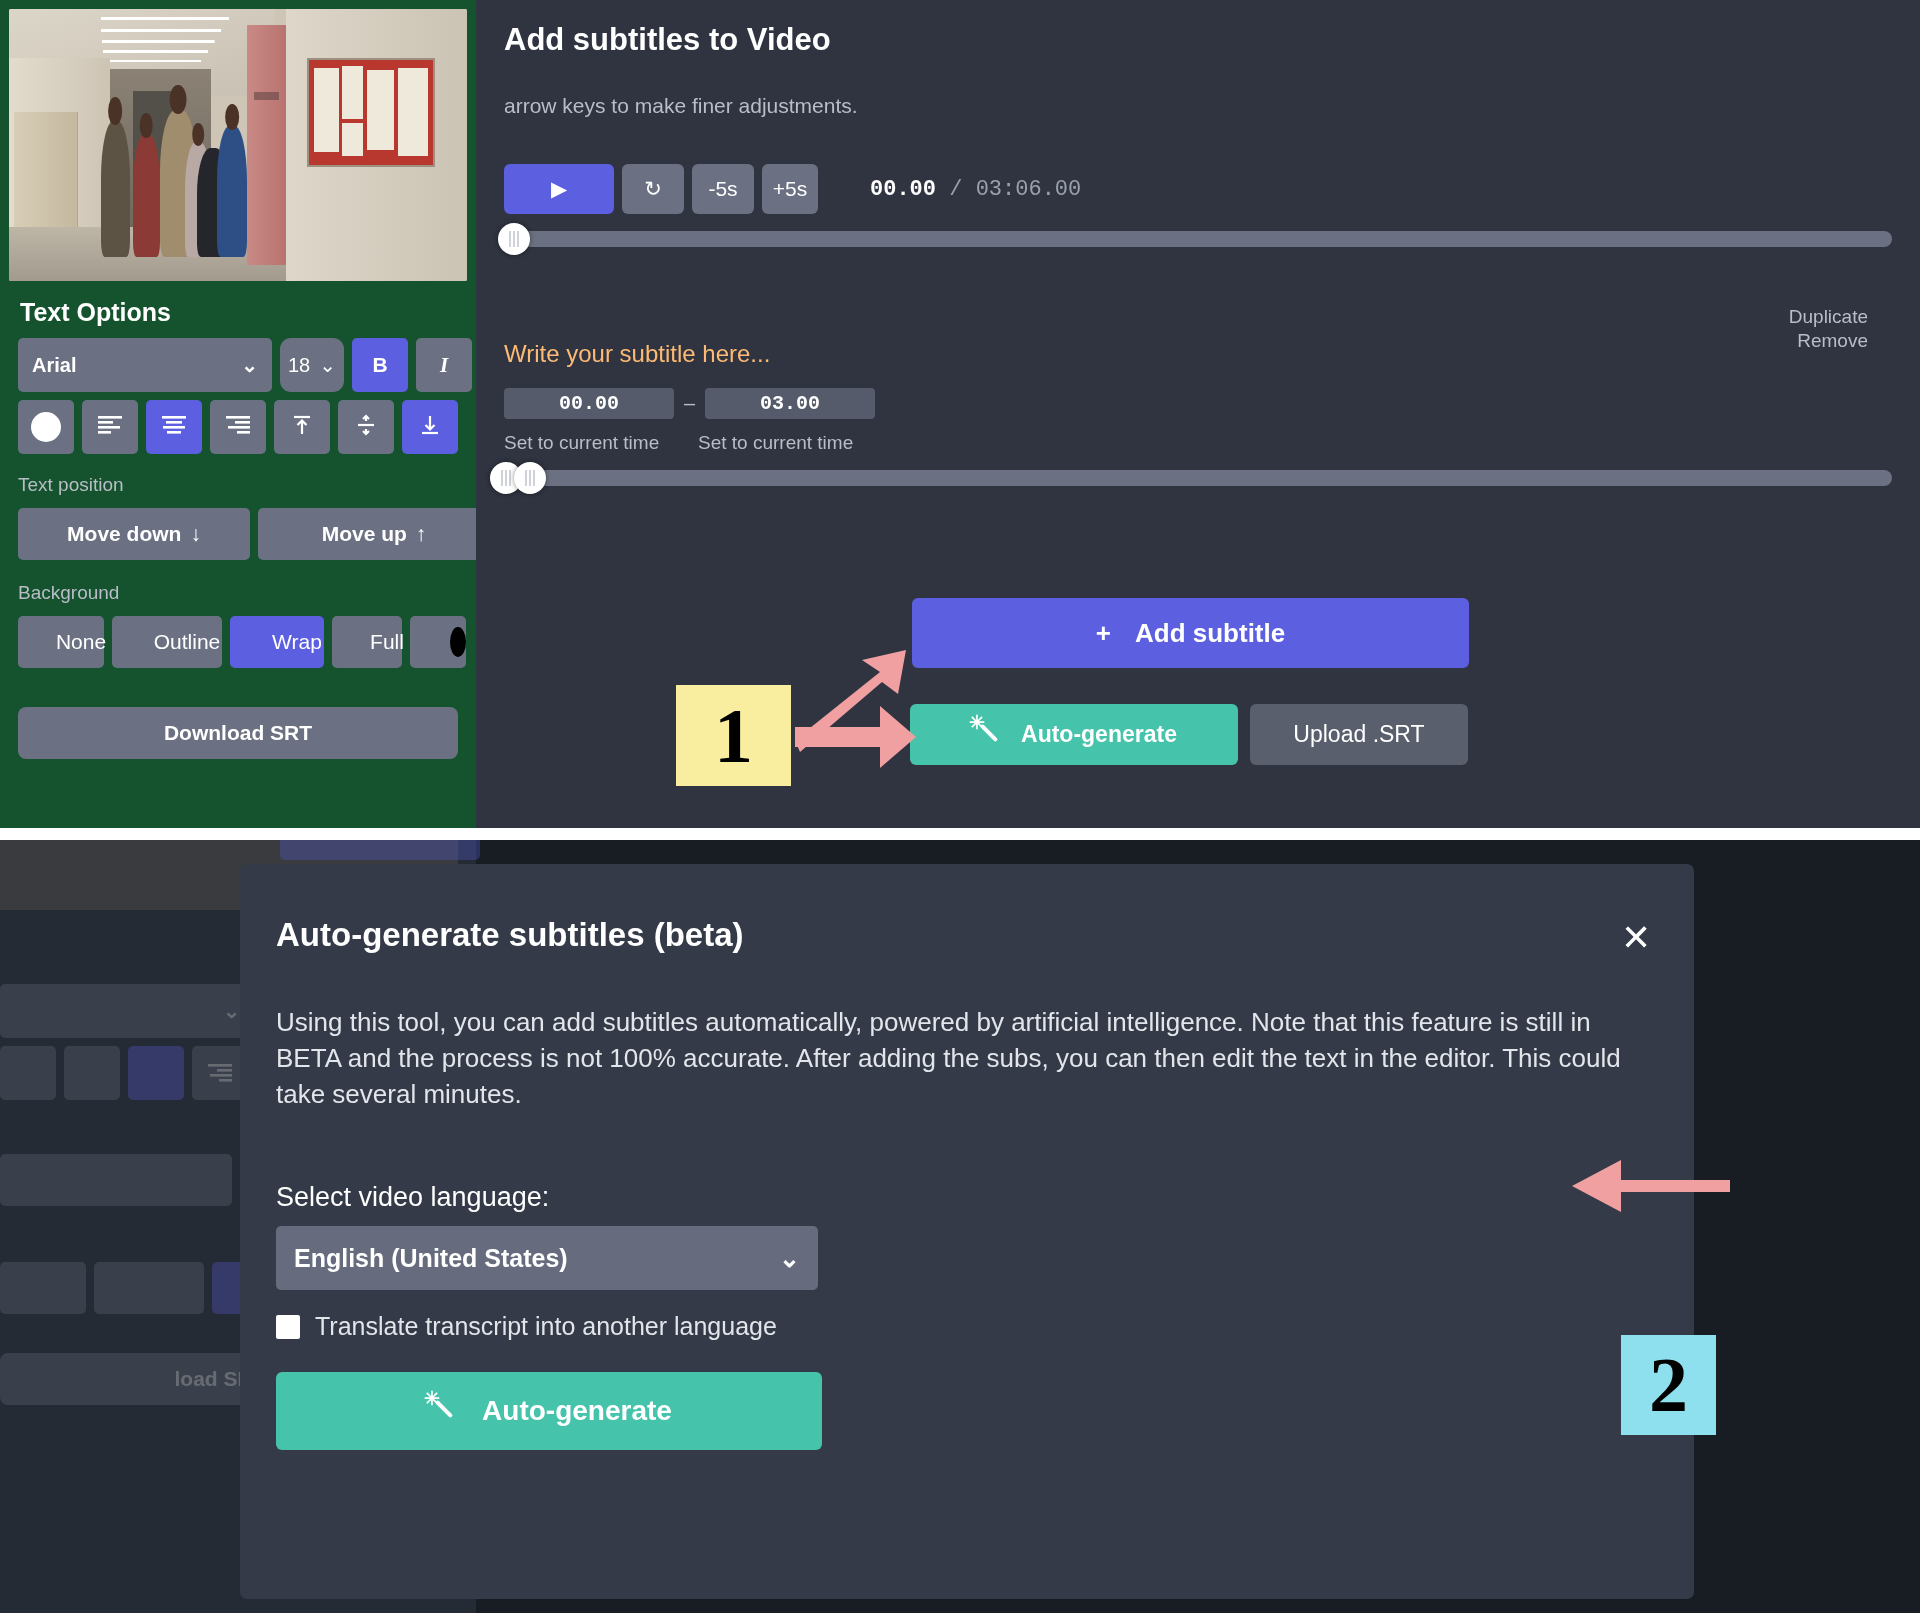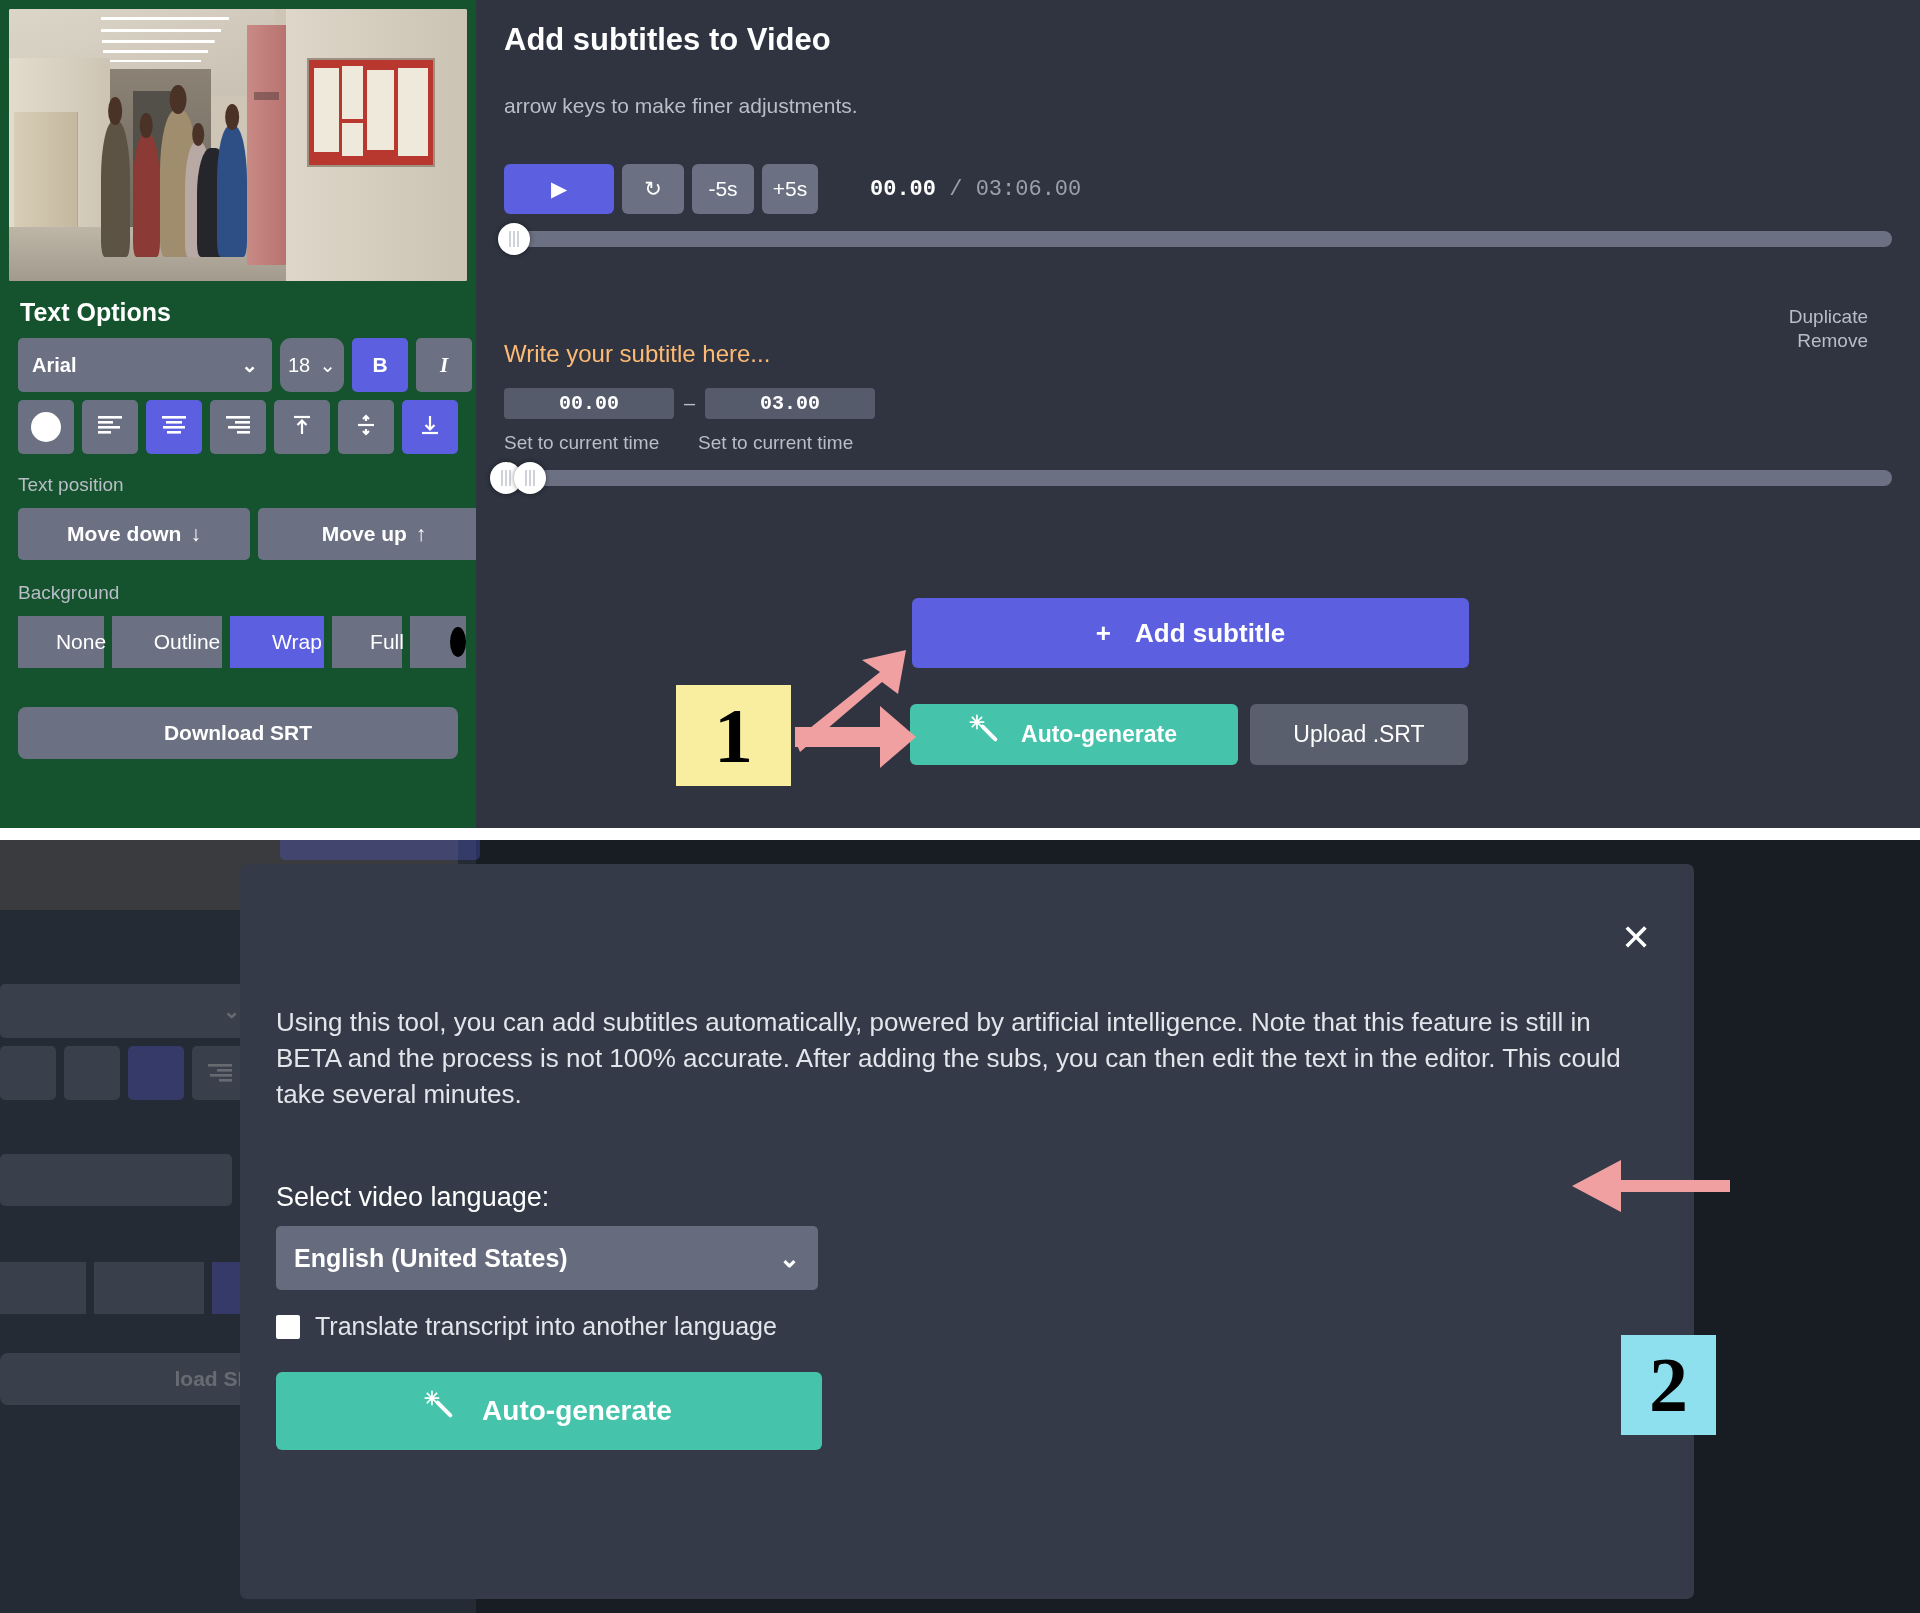--- a/index.html
+++ b/index.html
@@ -71,21 +71,21 @@
     color:#fff; font-size:20px; display:flex; align-items:center;
     padding:0 8px; justify-content:space-between; }
 
   .dot { width:30px; height:30px; border-radius:50%; background:#fff; }
   .dot.blk { background:#000; }
 
   .pos-btn { width:232px; height:52px; border-radius:5px; background:#6b7182;
     color:#fff; font-size:21px; font-weight:bold; display:flex;
     align-items:center; justify-content:center; gap:9px; }
 
-  .bg-btn { height:52px; border-radius:0; background:#6b7182; color:#fff;
+  .bg-btn { height:52px; border-radius:5px; background:#6b7182; color:#fff;
     font-size:21px; display:flex; align-items:center; justify-content:center;padding-left:40px; }
   .bg-btn.act { background:#5b5fe0; }
 
   .dl-btn { position:absolute; left:18px; top:707px; width:440px; height:52px;
     border-radius:8px; background:#6b7182; color:#fff; font-size:21px;
     font-weight:bold; display:flex; align-items:center; justify-content:center; }
 
   
   .main { position:absolute; left:476px; top:0; width:1444px; height:828px;
     background:#2f3440; }
@@ -464,20 +464,21 @@
     <div class="row" style="left:120px;top:429px">
       <div class="bg-btn" style="width:86px"></div>
       <div class="bg-btn" style="width:110px"></div>
       <div class="bg-btn act" style="width:94px">Wrap</div>
       <div class="bg-btn" style="width:70px">Full</div>
     </div>
     <div class="dl-btn" style="left:120px;top:520px;width:440px">load SRT</div>
   </div>
 
   <div class="modal">
+    <div class="m-title">Auto-generate subtitles (beta)</div>
     <div class="m-x">✕</div>
     <div class="m-body">Using this tool, you can add subtitles automatically, powered by artificial intelligence. Note that this feature is still in BETA and the process is not 100% accurate. After adding the subs, you can then edit the text in the editor. This could take several minutes.</div>
     <div class="m-label">Select video language:</div>
     <div class="m-select">
       <span>English (United States)</span>
       <span>⌄</span>
     </div>
     <div class="m-check">
       <span class="m-box"></span>
       <span>Translate transcript into another language</span>

